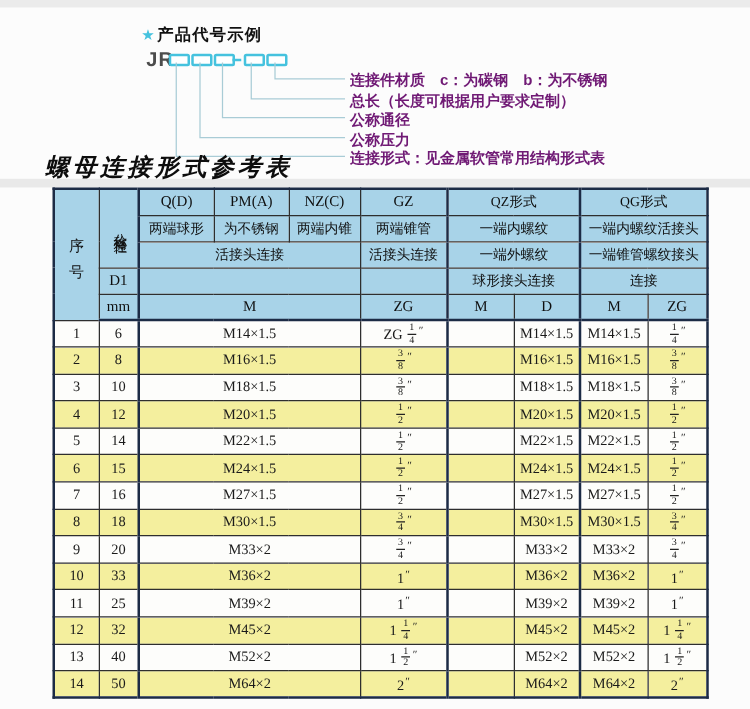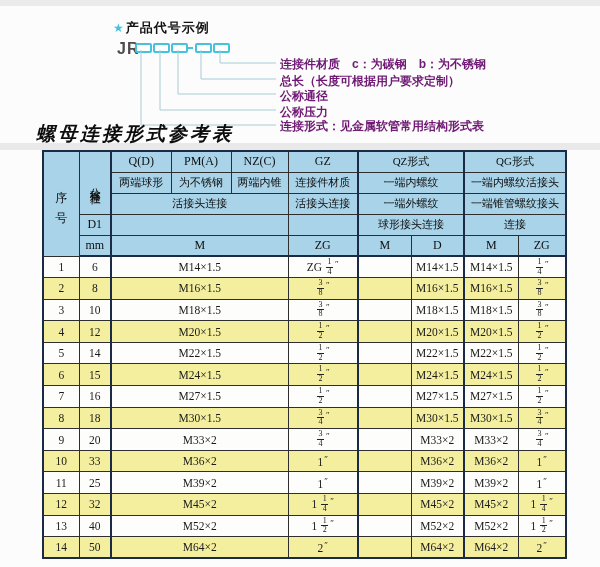--- a/index.html
+++ b/index.html
@@ -115,21 +115,21 @@
         <th class="lat">PM(A)</th>
         <th class="lat">NZ(C)</th>
         <th class="lat">GZ</th>
         <th colspan="2" class="thick-l">QZ形式</th>
         <th colspan="2" class="thick-l">QG形式</th>
       </tr>
       <tr class="h2">
         <th class="thick-l">两端球形</th>
         <th>为不锈钢</th>
         <th>两端内锥</th>
-        <th>连接件材质</th>
+        <th>两端锥管</th>
         <th colspan="2" class="thick-l">一端内螺纹</th>
         <th colspan="2" class="thick-l">一端内螺纹活接头</th>
       </tr>
       <tr class="h3">
         <th colspan="3" class="thick-l">活接头连接</th>
         <th>活接头连接</th>
         <th colspan="2" class="thick-l">一端外螺纹</th>
         <th colspan="2" class="thick-l">一端锥管螺纹接头</th>
       </tr>
       <tr class="h4">

